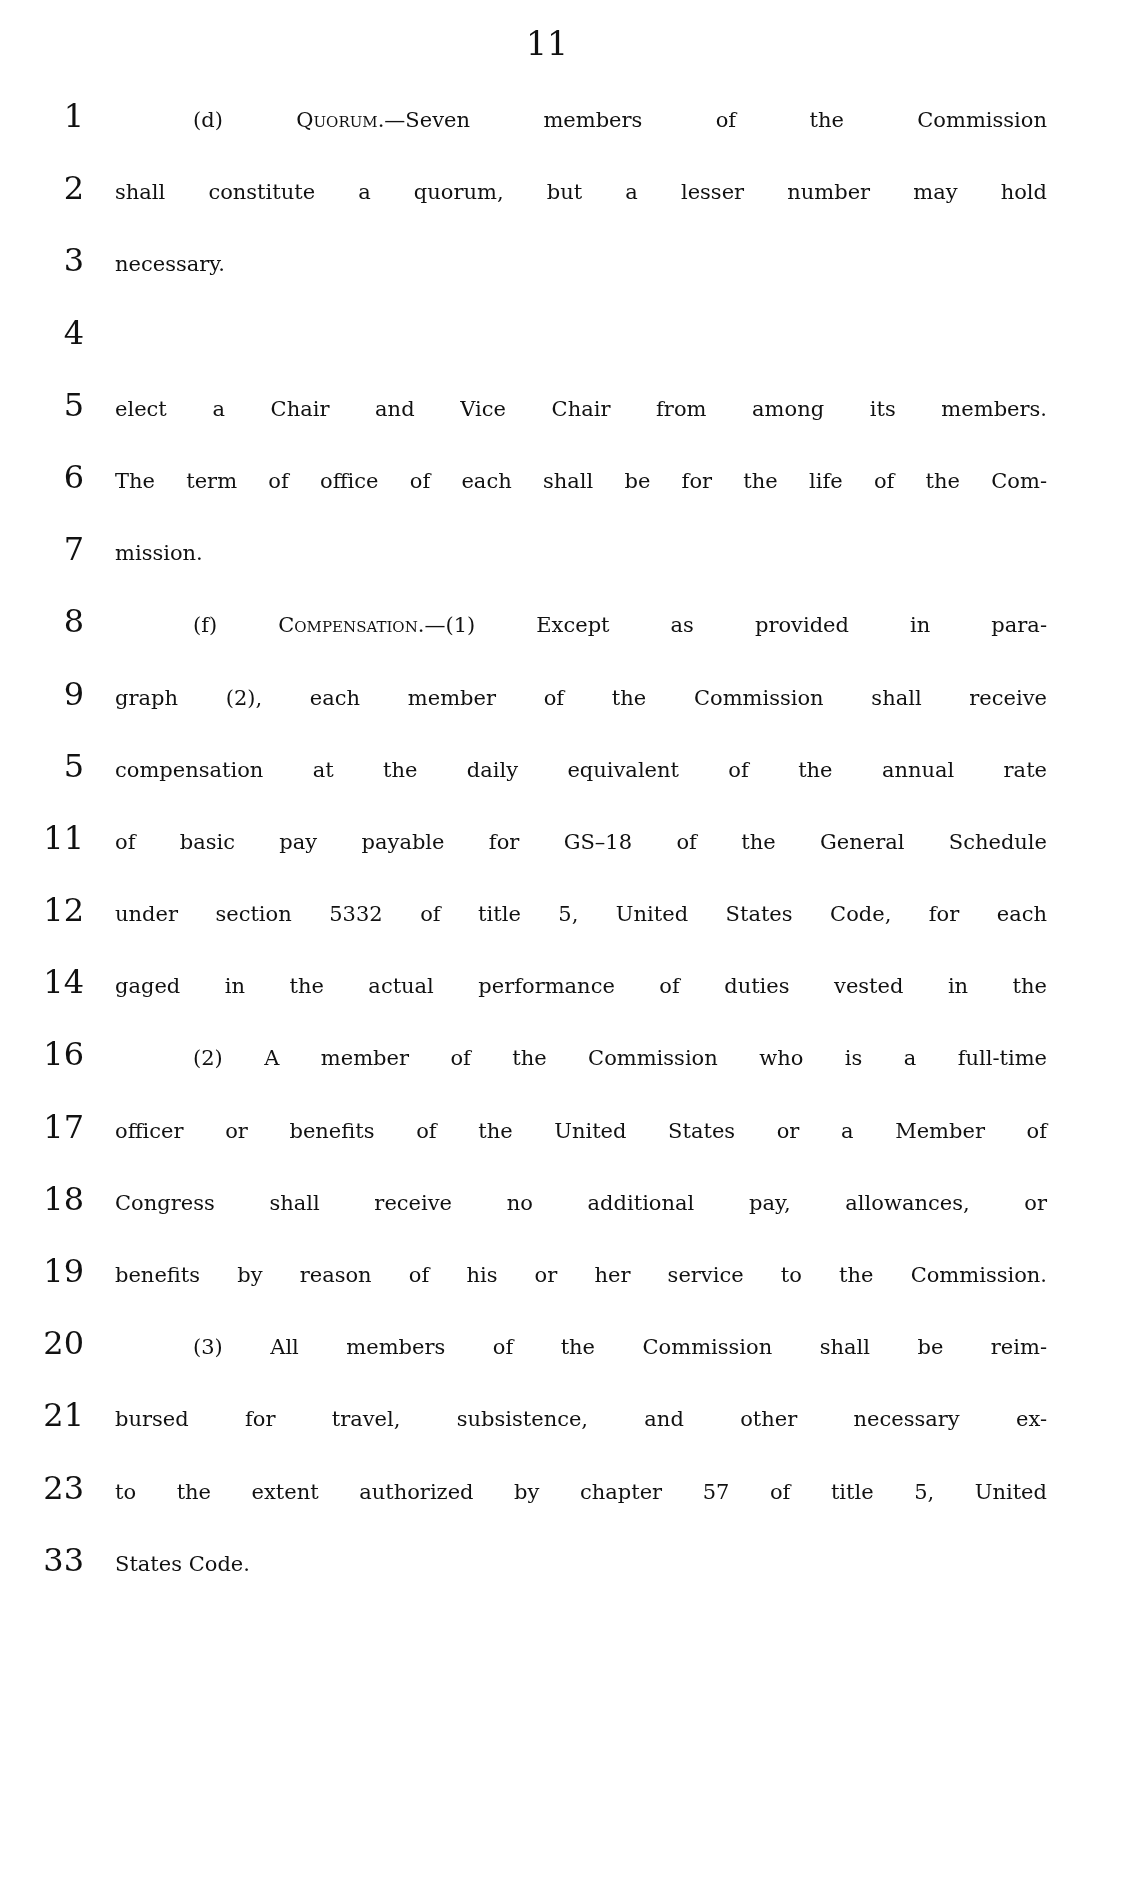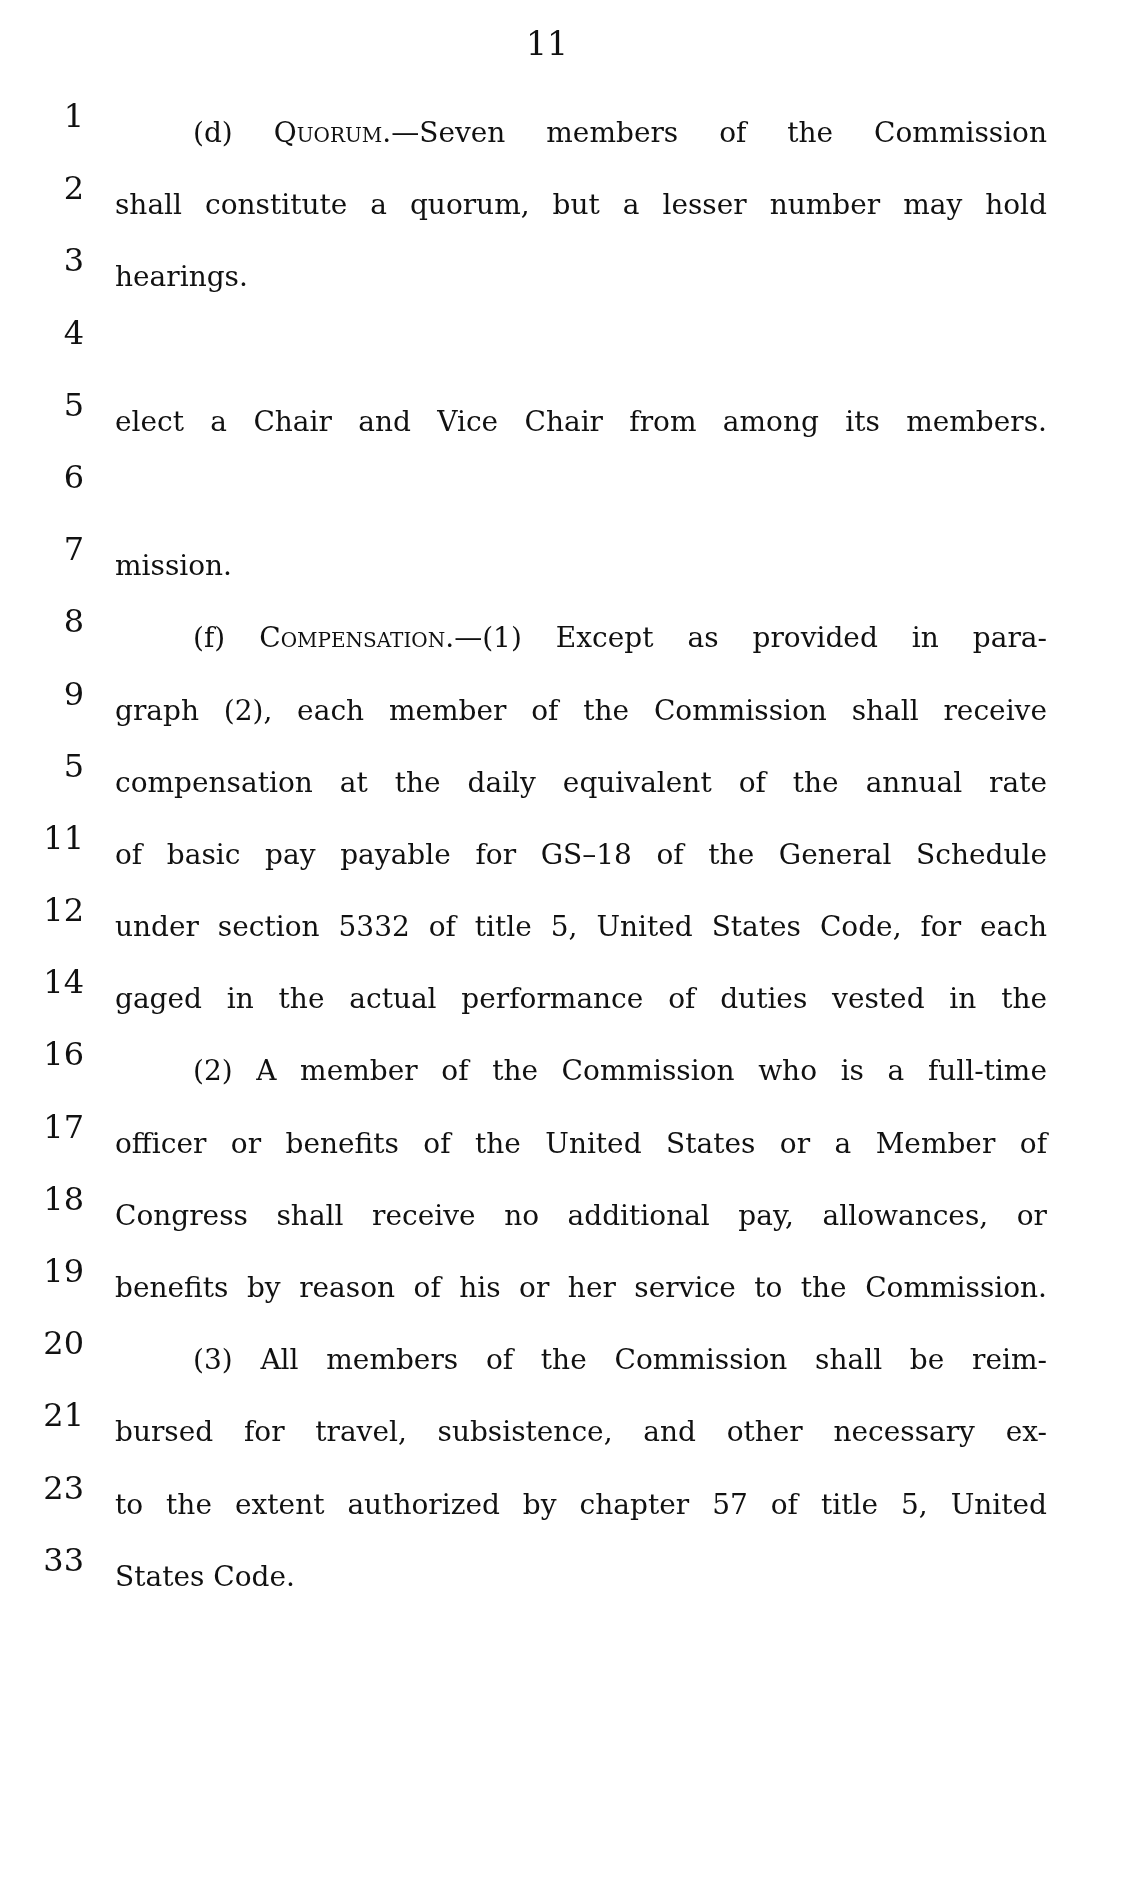--- a/index.html
+++ b/index.html
@@ -40,22 +40,22 @@
     width: 84px;
     top: 0;
     text-align: right;
     font-size: 32px;
     line-height: 44px;
   }
   .line-text {
     position: absolute;
     left: 115px;
     width: 932px;
-    top: 17px;
-    font-size: 28px;
+    top: 4px;
+    font-size: 21px;
     line-height: 44px;
     white-space: nowrap;
     overflow: visible;
   }
   .line-text.justify {
     white-space: normal;
     text-align: justify;
     text-align-last: justify;
   }
   .line-text.indent {
@@ -75,31 +75,32 @@
   <div class="line">
       <span class="line-num">1</span>
       <span class="line-text indent justify"><span>(d) </span><span class="sc">Quorum.</span><span>—Seven members of the Commission</span></span>
     </div>
   <div class="line">
       <span class="line-num">2</span>
       <span class="line-text justify">shall constitute a quorum, but a lesser number may hold</span>
     </div>
   <div class="line">
       <span class="line-num">3</span>
-      <span class="line-text">hearings.</span>
+      <span class="line-text">necessary.</span>
     </div>
   <div class="line">
       <span class="line-num">4</span>
     </div>
   <div class="line">
       <span class="line-num">5</span>
       <span class="line-text justify">elect a Chair and Vice Chair from among its members.</span>
     </div>
   <div class="line">
       <span class="line-num">6</span>
+      <span class="line-text justify">The term of office of each shall be for the life of the Com-</span>
     </div>
   <div class="line">
       <span class="line-num">7</span>
       <span class="line-text">mission.</span>
     </div>
   <div class="line">
       <span class="line-num">8</span>
       <span class="line-text indent justify"><span>(f) </span><span class="sc">Compensation.</span><span>—(1) Except as provided in para-</span></span>
     </div>
   <div class="line">

